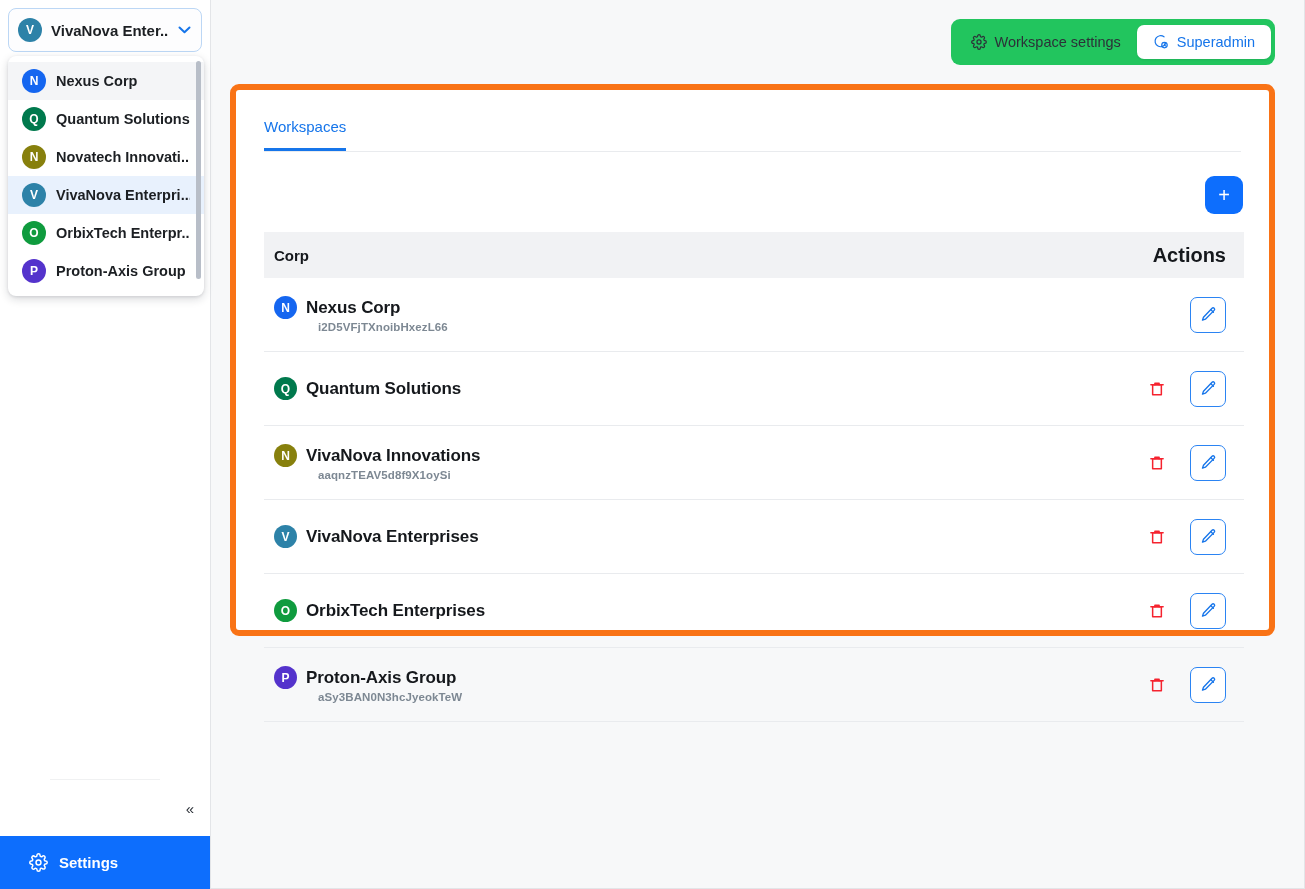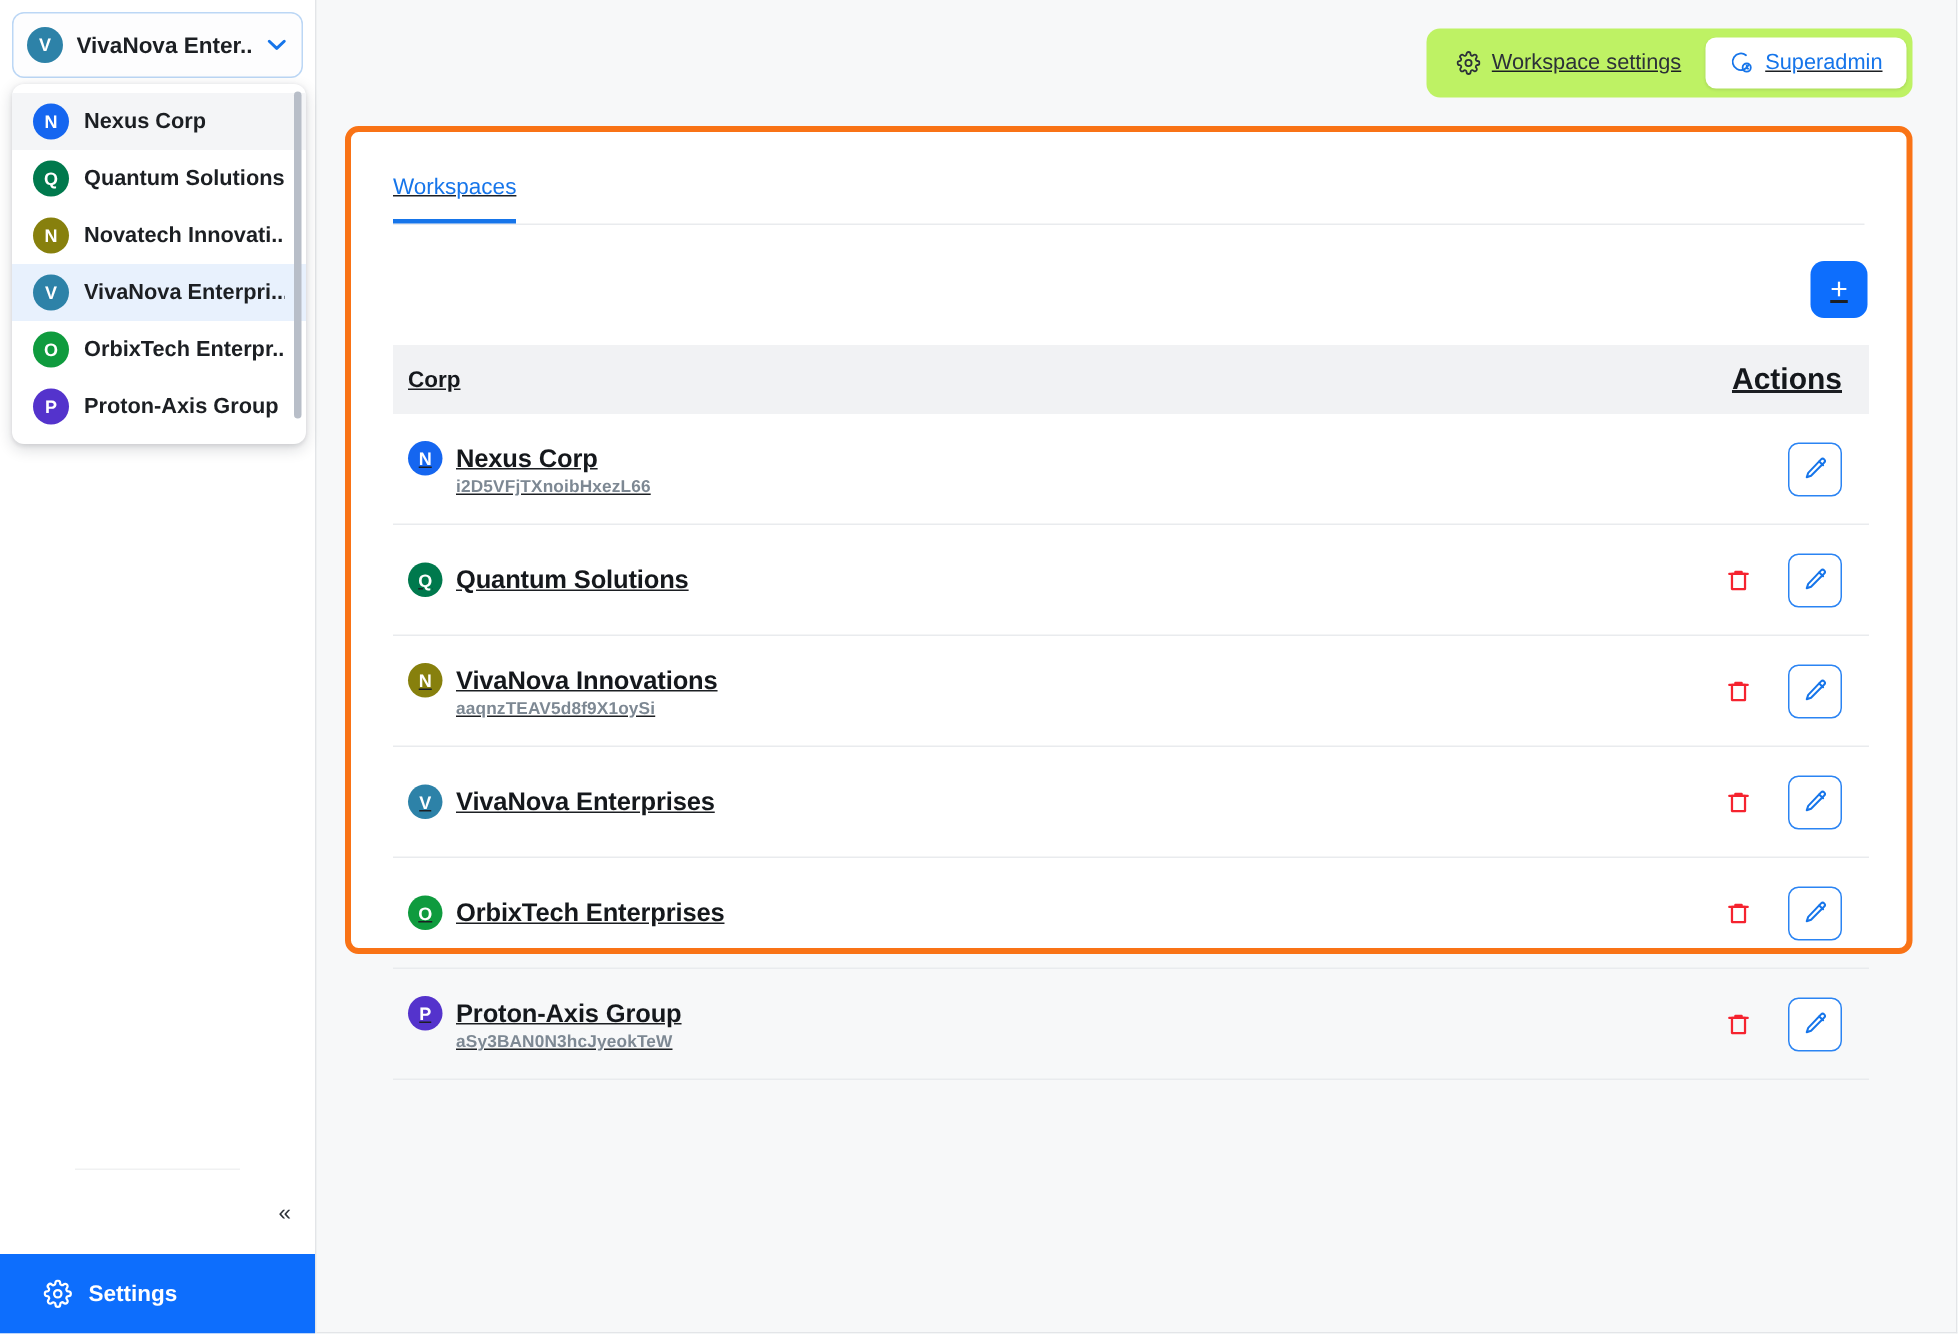--- a/index.html
+++ b/index.html
@@ -174,26 +174,25 @@
     top: 0; left: 211px;
     width: 1094px;
     height: 84px;
     display: flex;
     align-items: center;
     justify-content: flex-end;
     padding-right: 30px;
   }
   .seg {
     display: flex;
-    background: #bef264;
+    background: #22c55e;
     border-radius: 9px;
     padding: 4px;
     height: 46px;
     align-items: center;
-    text-decoration: underline;
   }
   .seg-item {
     height: 34px;
     border-radius: 7px;
     display: flex;
     align-items: center;
     gap: 8px;
     padding: 0 16px;
     font-size: 14.5px;
     color: #2c3138;
@@ -207,23 +206,22 @@
   }
 
   
   .card {
     position: absolute;
     left: 230px;
     top: 84px;
     width: 1045px;
     height: 552px;
     background: #ffffff;
-    border: 4px solid #f97316;
+    border: 6px solid #f97316;
     border-radius: 9px;
-    text-decoration: underline;
   }
 
   .tabs {
     margin: 28px 28px 0 28px;
     border-bottom: 1px solid #e9ebee;
     display: flex;
   }
   .tab {
     font-size: 15px;
     color: #1675ea;
@@ -274,21 +272,21 @@
     border-bottom: 1px solid #e9ebee;
     padding: 0 18px 0 10px;
   }
   .cell-name { flex: 1; display: flex; flex-direction: column; gap: 2px; }
   .name-line { display: flex; align-items: center; gap: 9px; }
   .ws-name { font-size: 17px; font-weight: 700; color: #15181c; letter-spacing: -0.1px;}
   .ws-id {
     font-size: 11.5px;
     color: #7d8893;
     font-weight: 600;
-    margin-left: 32px;
+    margin-left: 44px;
     letter-spacing: 0.1px;
   }
 
   .cell-actions {
     display: flex;
     align-items: center;
     gap: 22px;
     justify-content: flex-end;
     min-width: 110px;
   }

